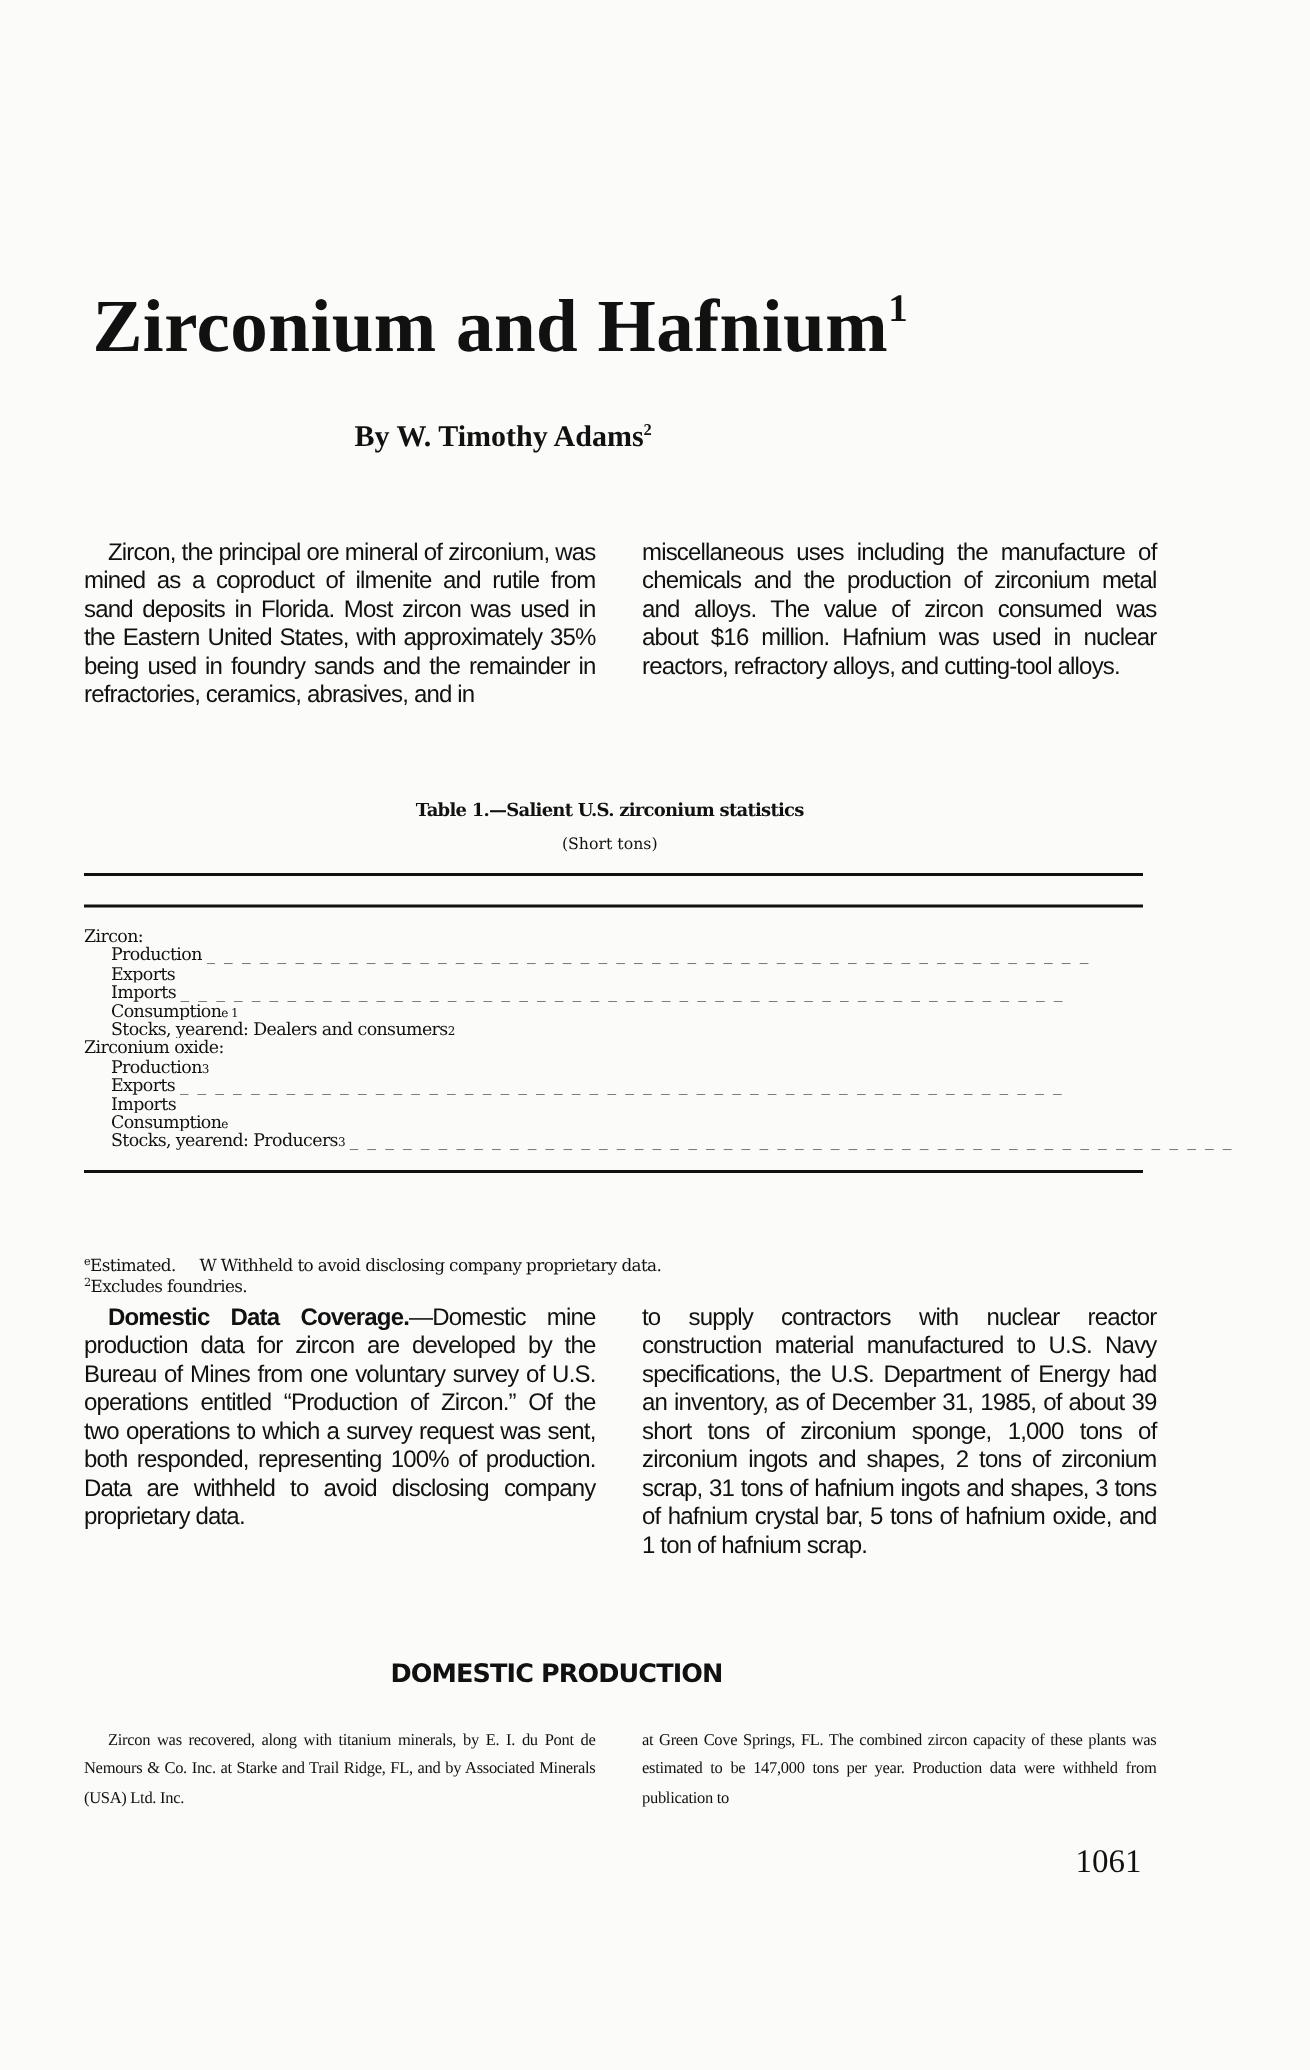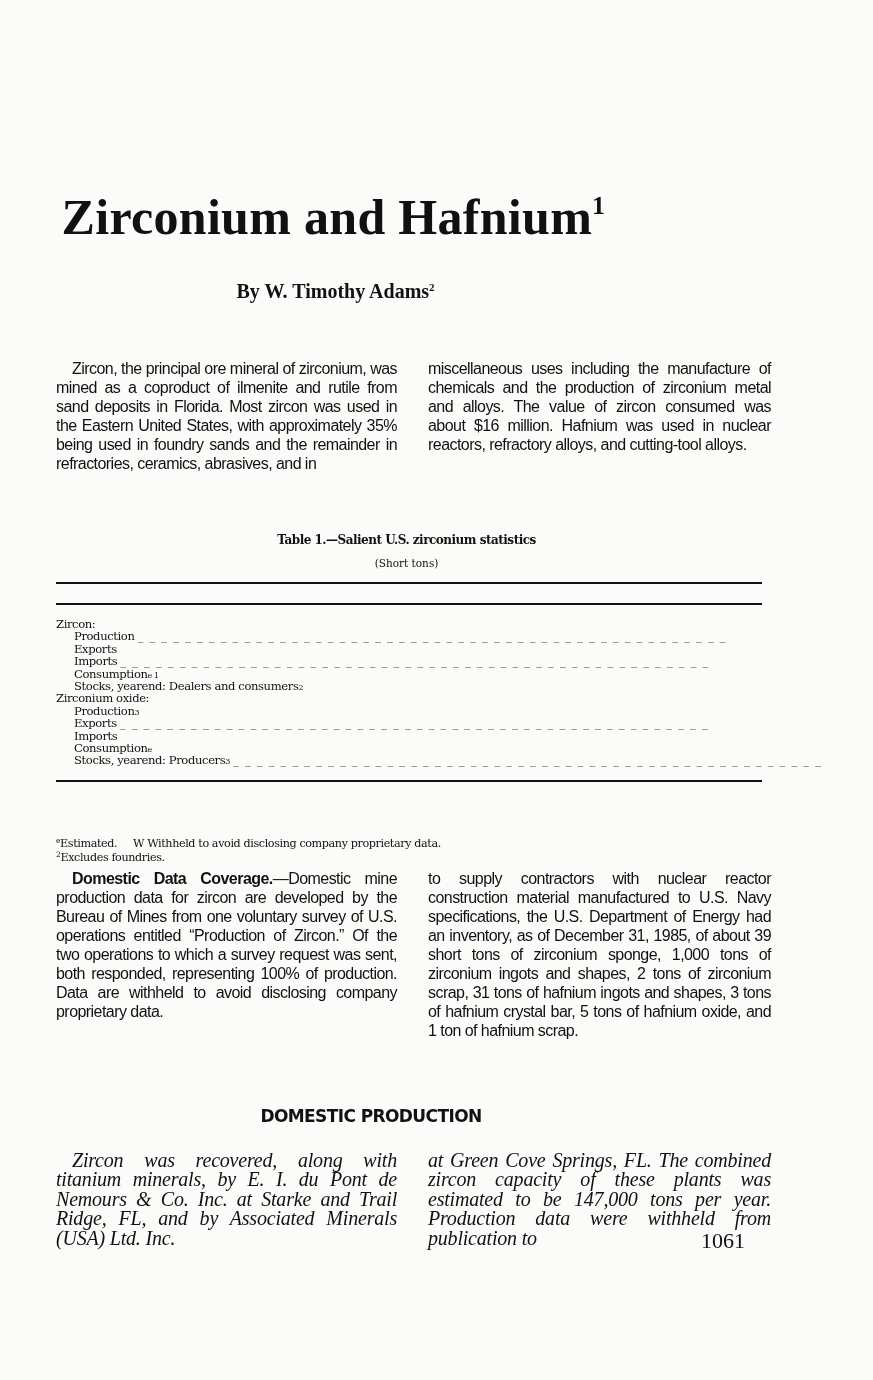--- a/index.html
+++ b/index.html
@@ -54,23 +54,23 @@
   .footnotes {
     left: 56px; top: 802px; width: 500px; font-family: "DejaVu Serif", serif;
     font-size: 11.2px; line-height: 13.6px; letter-spacing: -0.4px; margin-top: 35px;
   }
   .footnotes sup { font-size: 7.5px; vertical-align: 4px; line-height: 0; }
   .section-heading {
     left: 0; width: 716px; top: 1106px; text-align: center;
     font-family: "DejaVu Sans", sans-serif; font-weight: bold; font-size: 17px; letter-spacing: -0.6px; margin-left: 28px;
   }
   .section-heading .sh-inner { display: inline-block; margin-left: -30px; }
-  .cond { font-family: "Liberation Serif", serif; font-size: 20px; line-height: 19.4px; letter-spacing: -0.2px; font-style: italic; }
+  .cond { font-family: "Liberation Serif", serif; font-size: 11px; line-height: 19.4px; letter-spacing: -0.2px; }
   .page-number {
-    right: 128px; top: 1228px; font-family: "Liberation Serif", serif; font-size: 22px; text-align: center;
+    right: 112px; top: 1228px; font-family: "Liberation Serif", serif; font-size: 22px; text-align: center;
   }
   .b { font-weight: bold; }
 </style>
 </head>
 <body>
 
 <div class="abs title">
   <span class="t-inner"><span>Zirconium and Hafnium</span><sup>1</sup></span>
 </div>
 <div class="abs byline">

